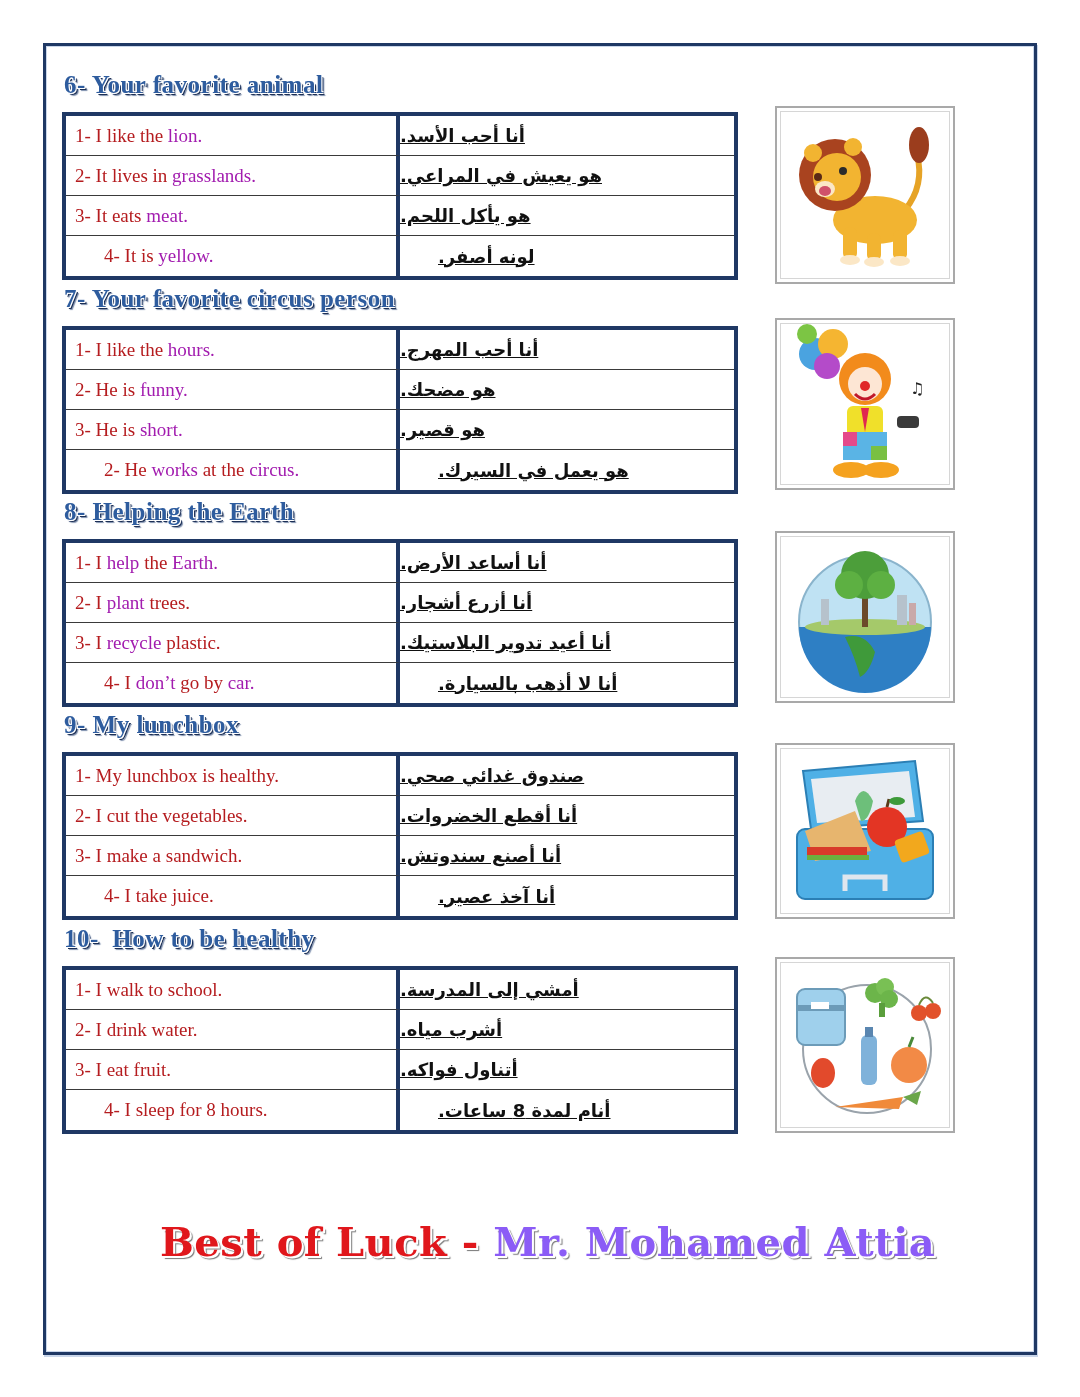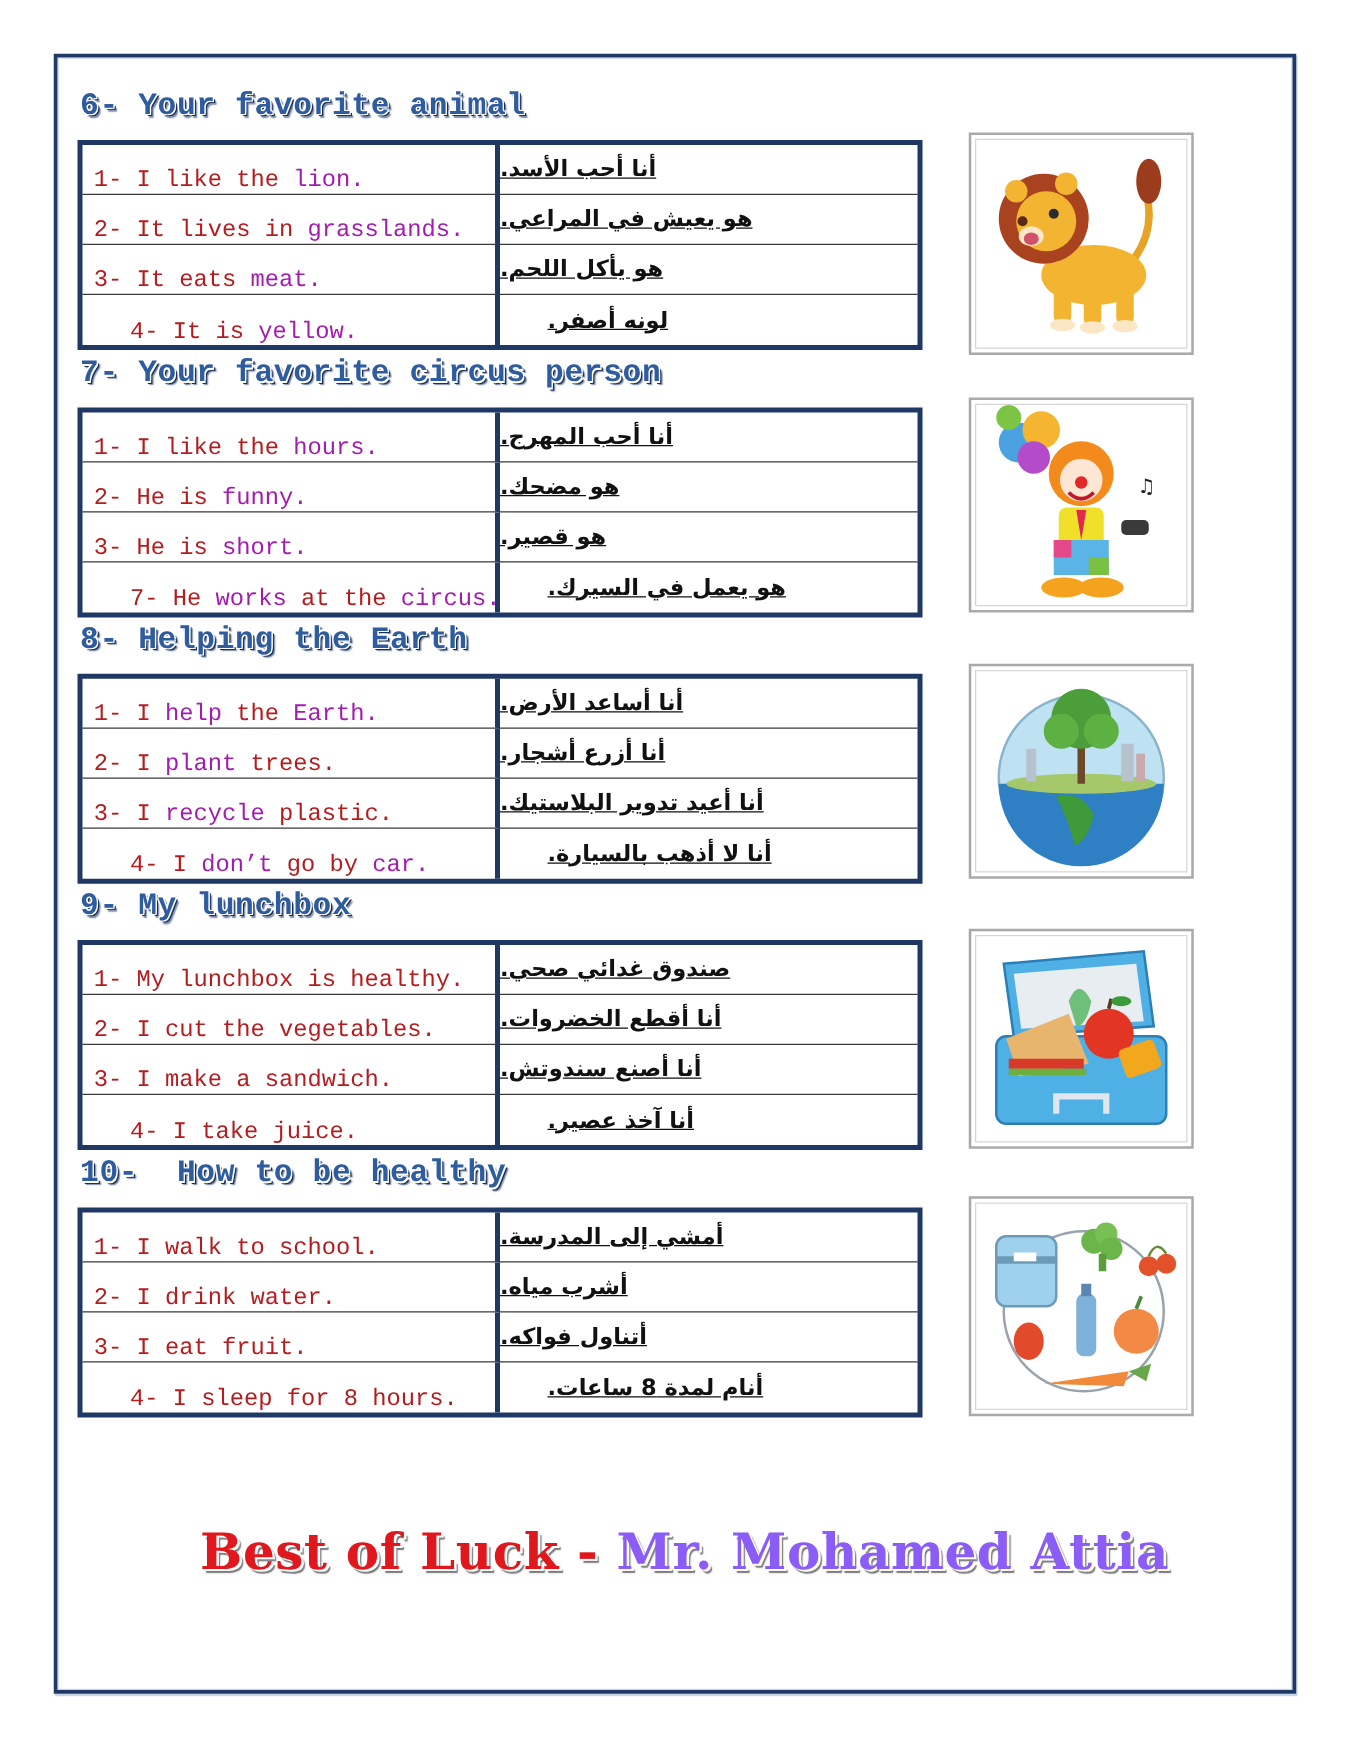--- a/index.html
+++ b/index.html
@@ -9,36 +9,36 @@
   .page-frame {
     position: absolute; left: 43px; top: 43px; width: 994px; height: 1312px;
     border: 3px solid #1f3864;
     box-shadow: inset 0 0 0 1px #c9d6ea, 1px 2px 0 #c9d6ea;
     background: #ffffff;
   }
 
   .section { position: absolute; left: 62px; width: 900px; }
   .section-title {
     position: absolute; left: 2px; top: 0; height: 34px; line-height: 34px;
-    font-family: Liberation Mono, monospace; font-weight: bold; font-size: 25px;
+    font-family: Liberation Serif, serif; font-weight: bold; font-size: 25px;
     color: #2e5c9e; letter-spacing: 0.5px; white-space: nowrap;
     text-shadow:
       -1px -1px 0 #fff, 1px -1px 0 #fff, -1px 1px 0 #fff, 1px 1px 0 #fff,
       2px 2px 0 #1c2f55, 3px 3px 1px #7d8eac;
   }
 
   .table {
     position: absolute; left: 0; top: 44px; width: 676px; height: 168px;
     border: 4px solid #1f3864; background: #fff;
     display: grid; grid-template-columns: 334px 1fr; grid-template-rows: repeat(4, 1fr);
   }
   .cell-en {
     border-right: 4px solid #1f3864; border-bottom: 1.5px solid #3a3a3a;
-    display: flex; align-items: flex-end; padding-left: 9px;
-    font-family: Liberation Mono, monospace; font-size: 19px; color: #1b2a4a; white-space: nowrap;
+    display: flex; align-items: center; padding-left: 9px;
+    font-family: Liberation Serif, serif; font-size: 19px; color: #1b2a4a; white-space: nowrap;
   }
   .cell-ar {
     border-bottom: 1.5px solid #3a3a3a;
     display: flex; align-items: center; justify-content: flex-end; padding-right: 10px;
     font-family: "DejaVu Sans", sans-serif; font-weight: bold; font-size: 18px; color: #111;
     direction: rtl; white-space: nowrap; text-decoration: underline;
   }
   .row-last .cell-en, .row-last .cell-ar { border-bottom: none; padding-left: 38px; }
   .row { display: contents; }
   .red { color: #b51c1f; }
@@ -116,21 +116,21 @@
     </div>
     <div class="row">
       <div class="cell-en"><span class="red">2- He is </span>&nbsp;<span class="navy">funny.</span></div>
       <div class="cell-ar">هو مضحك.</div>
     </div>
     <div class="row">
       <div class="cell-en"><span class="red">3- He is </span>&nbsp;<span class="navy">short.</span></div>
       <div class="cell-ar">هو قصير.</div>
     </div>
     <div class="row row-last">
-      <div class="cell-en"><span class="red">7- He </span>&nbsp;<span class="navy">works </span>&nbsp;<span class="red">at the </span>&nbsp;<span class="navy">circus.</span></div>
+      <div class="cell-en"><span class="red">2- He </span>&nbsp;<span class="navy">works </span>&nbsp;<span class="red">at the </span>&nbsp;<span class="navy">circus.</span></div>
       <div class="cell-ar">هو يعمل في السيرك.</div>
     </div>
   </div>
   <div class="img-box" style="top:36px;height:172px;">
     <svg viewBox="0 0 160 160">
       <circle cx="30" cy="30" r="16" fill="#4aa3e0"></circle>
       <circle cx="48" cy="20" r="15" fill="#f5b531"></circle>
       <circle cx="42" cy="42" r="13" fill="#b44bc9"></circle>
       <circle cx="22" cy="10" r="10" fill="#7cc544"></circle>
       <circle cx="80" cy="55" r="26" fill="#f28b1c"></circle>

